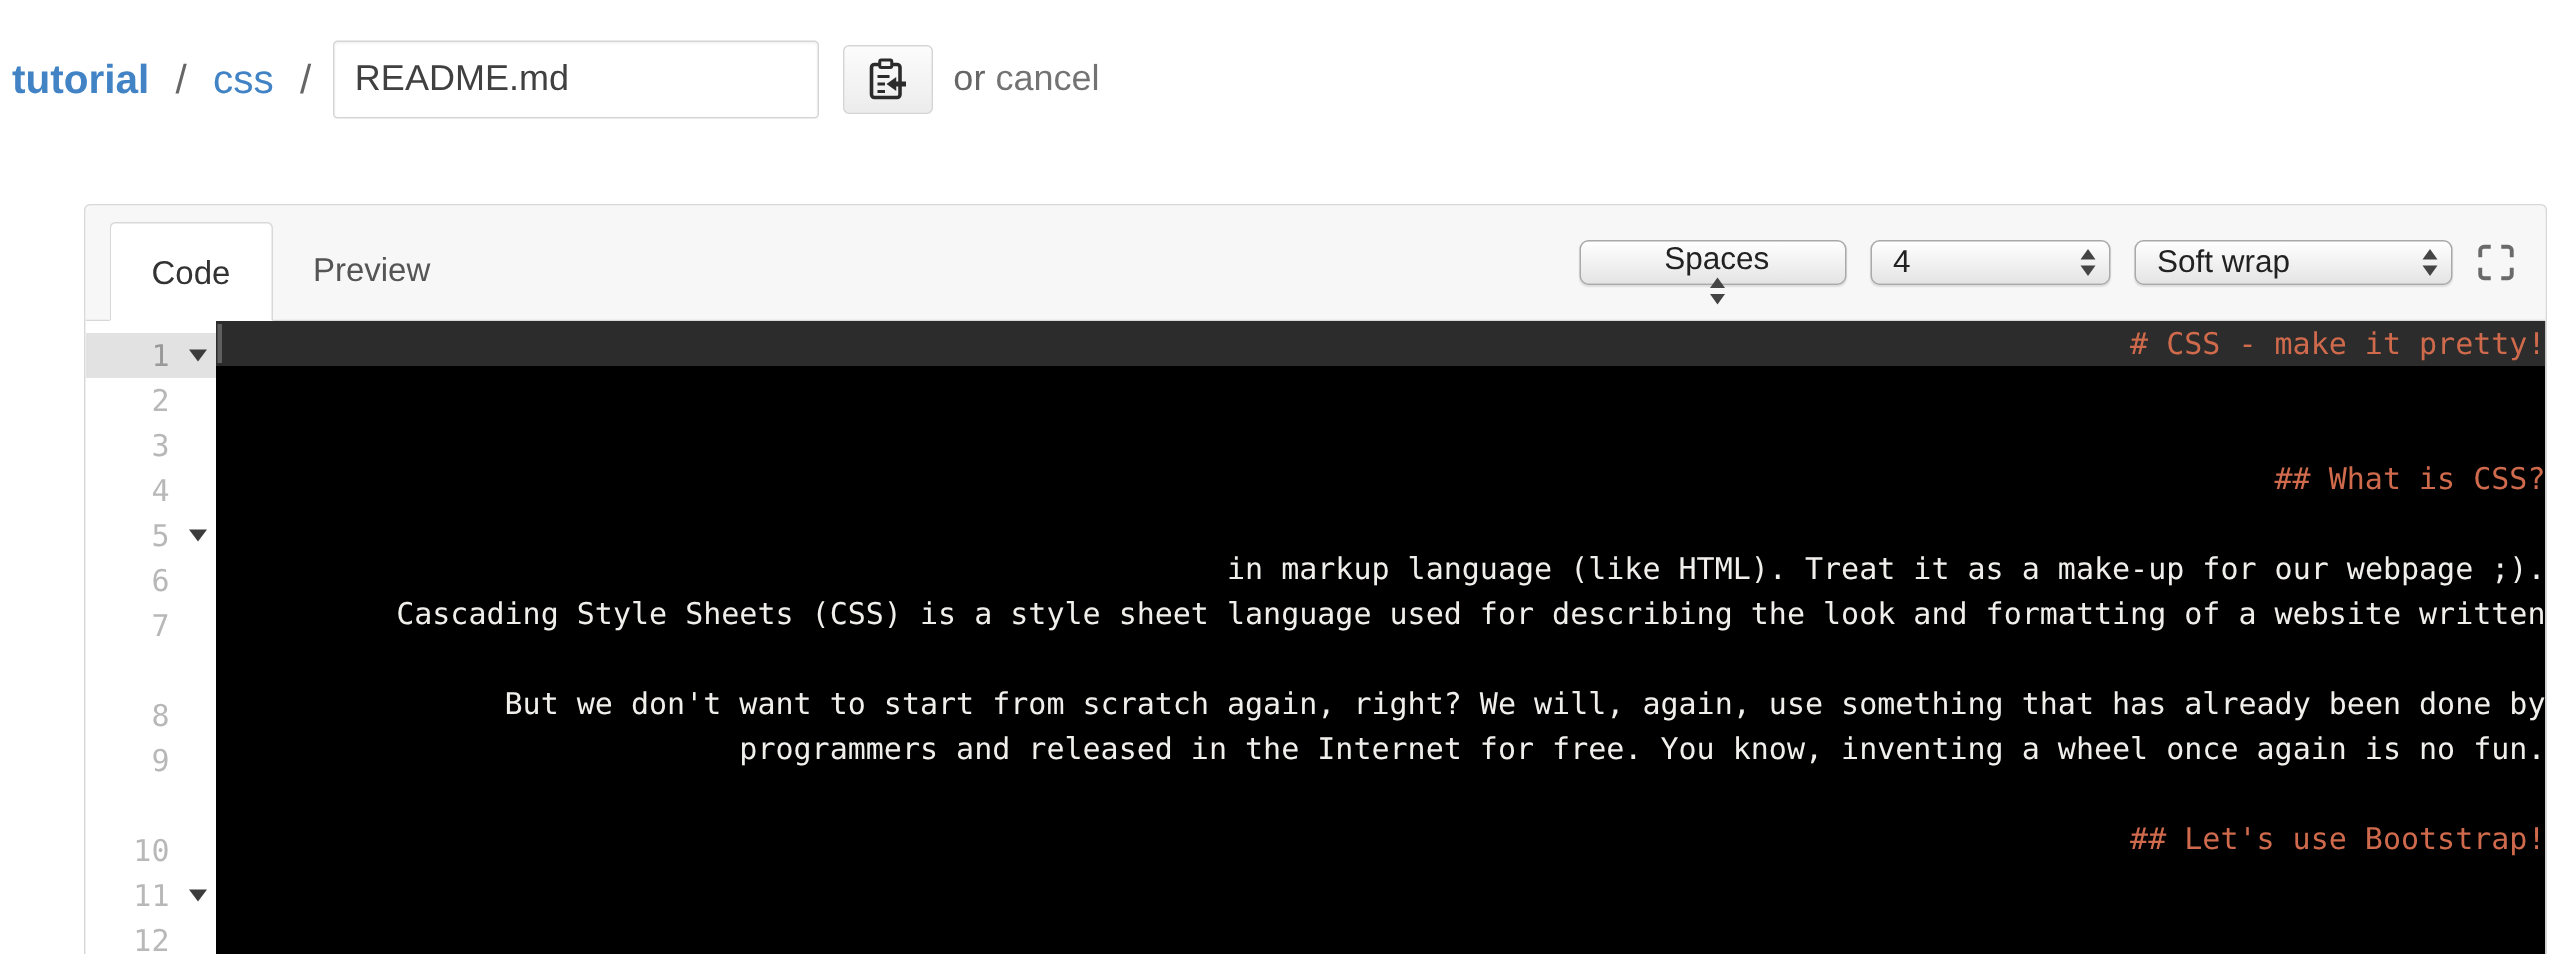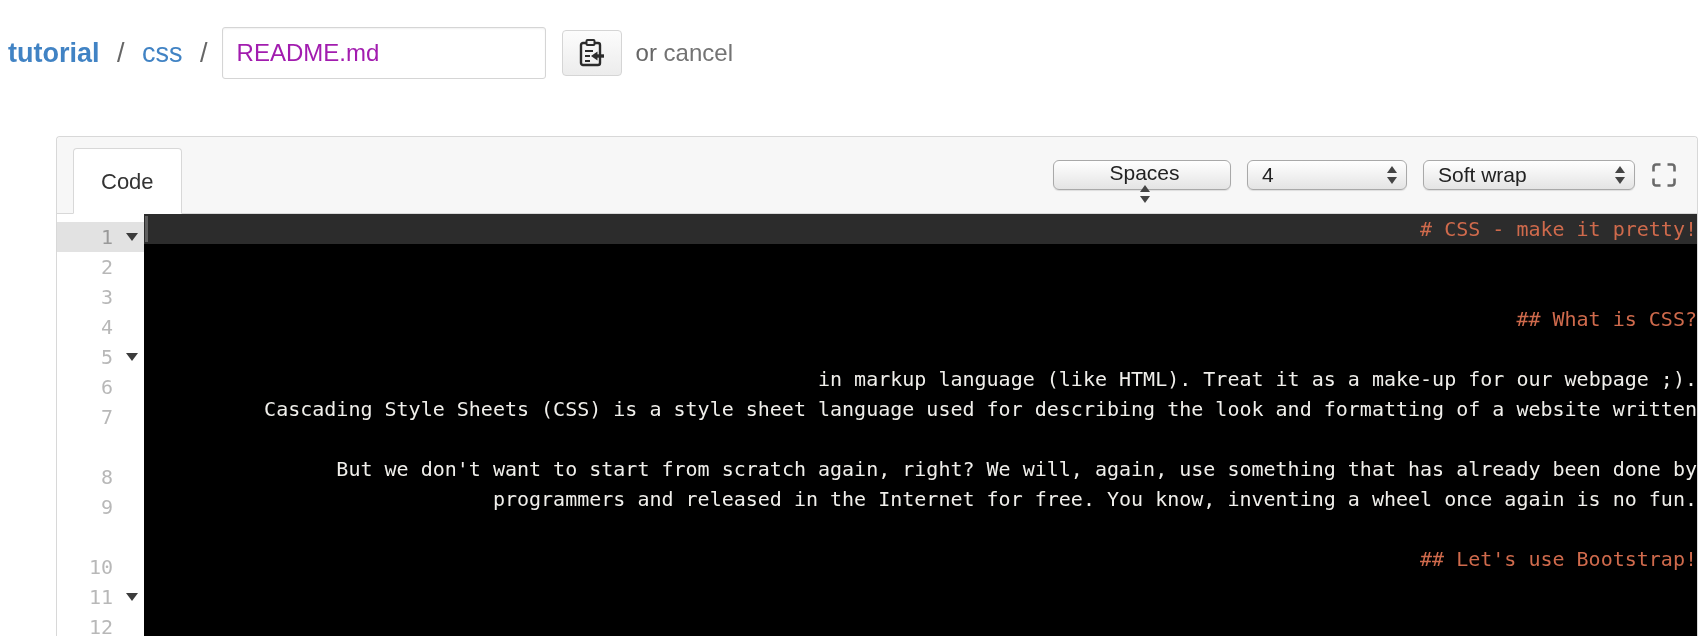--- a/index.html
+++ b/index.html
@@ -10,21 +10,21 @@
   }
 
   
   .topbar { display:flex; align-items:center; padding:27px 8px 0 8px; }
   .crumb  { font-size:27px; }
   .crumb a { color:#4183c4; text-decoration:none; cursor:pointer; }
   .crumb .repo { font-weight:bold; }
   .crumb .sep { color:#666; margin:0 10px; }
   .filename-input {
     width:324px; height:52px; margin-left:4px; padding:0 14px;
-    font-family:"Liberation Sans", sans-serif; font-size:24px; color:#a21caf;
+    font-family:"Liberation Sans", sans-serif; font-size:24px; color:#404040;
     border:1px solid #d5d5d5; border-radius:3px; background:#fff;
     box-shadow:inset 0 1px 2px rgba(0,0,0,0.06); outline:none;
   }
   .paste-btn {
     margin-left:16px; width:60px; height:46px; cursor:pointer;
     border:1px solid #d5d5d5; border-radius:4px;
     background:linear-gradient(#fcfcfc,#ececec);
     display:flex; align-items:center; justify-content:center;
   }
   .or-cancel { margin-left:14px; font-size:24px; color:#666; }
@@ -125,20 +125,21 @@
   </div>
   <div class="or-cancel">
     <span>or</span>
     <a>cancel</a>
   </div>
 </div>
 
 <div class="panel">
   <div class="panel-header">
     <div class="tab active">Code</div>
+    <div class="tab">Preview</div>
 
     <div class="toolbar">
       <div class="mac-select sel-spaces">
         <span>Spaces</span>
         <span class="updown">
             <span class="tri-up"></span>
             <span class="tri-down"></span>
           </span>
       </div>
       <div class="mac-select sel-size">

